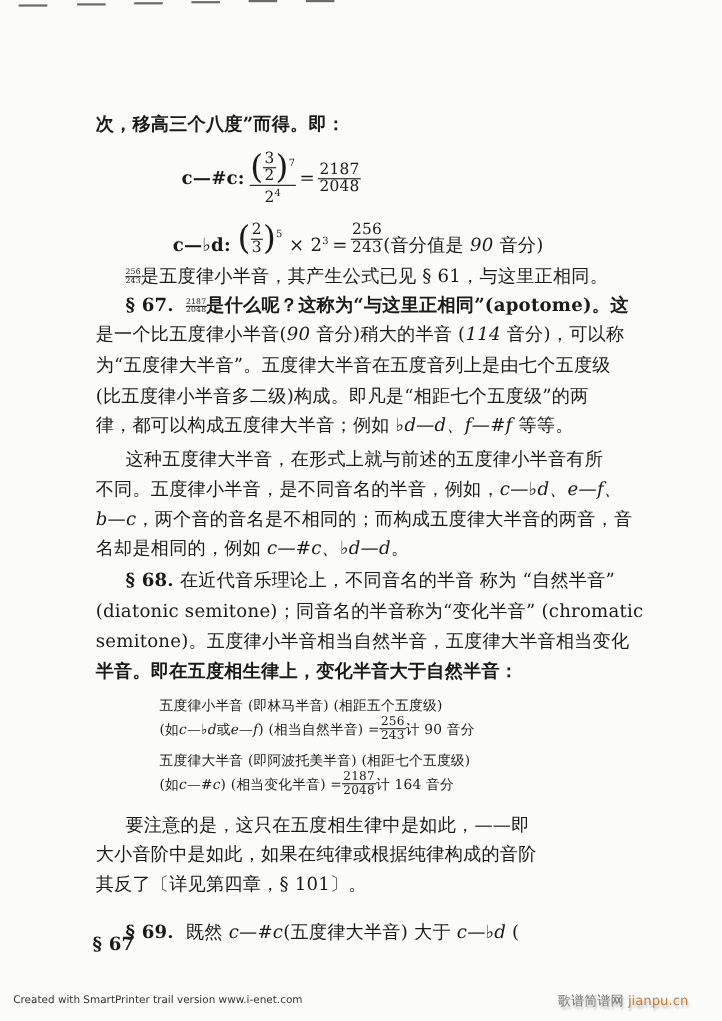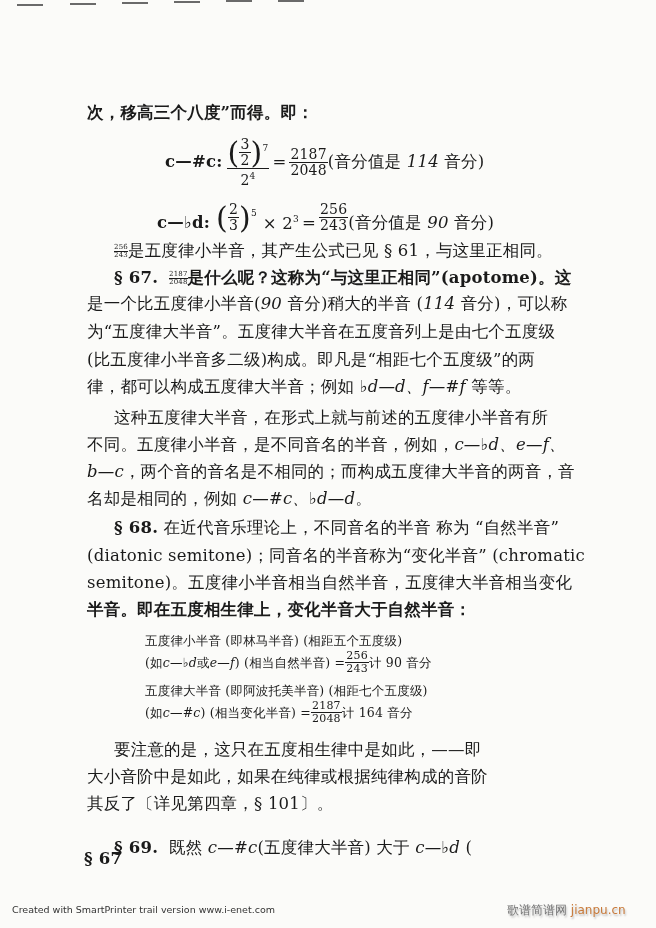--- a/index.html
+++ b/index.html
@@ -46,21 +46,20 @@
     <span class="num" style="border-bottom:1px solid #1a1a1a;">
       <span class="paren">(</span><span class="frac"><span class="num">3</span><span class="den">2</span></span><span class="paren">)</span><sup>7</sup>
     </span>
     <span class="den"><span>2</span><sup>4</sup></span>
   </span>
   <span style="margin:0 3px;">=</span>
   <span class="frac">
       <span class="num">2187</span>
       <span class="den">2048</span>
     </span>
-  <span><span>(音分值是 </span><span class="it">114</span><span> 音分)</span></span>
 </div>
 
 <div class="line" style="left:157px;top:193px;height:40px;display:flex;align-items:flex-end;">
   <span class="b">c—♭d:</span>
   <span style="margin-left:6px;"><span class="paren">(</span><span class="frac"><span class="num">2</span><span class="den">3</span></span><span class="paren">)</span><sup>5</sup></span>
   <span style="margin-left:6px;"><span>× 2</span><sup>3</sup></span>
   <span style="margin:0 3px;">=</span>
   <span class="frac">
       <span class="num">256</span>
       <span class="den">243</span>

